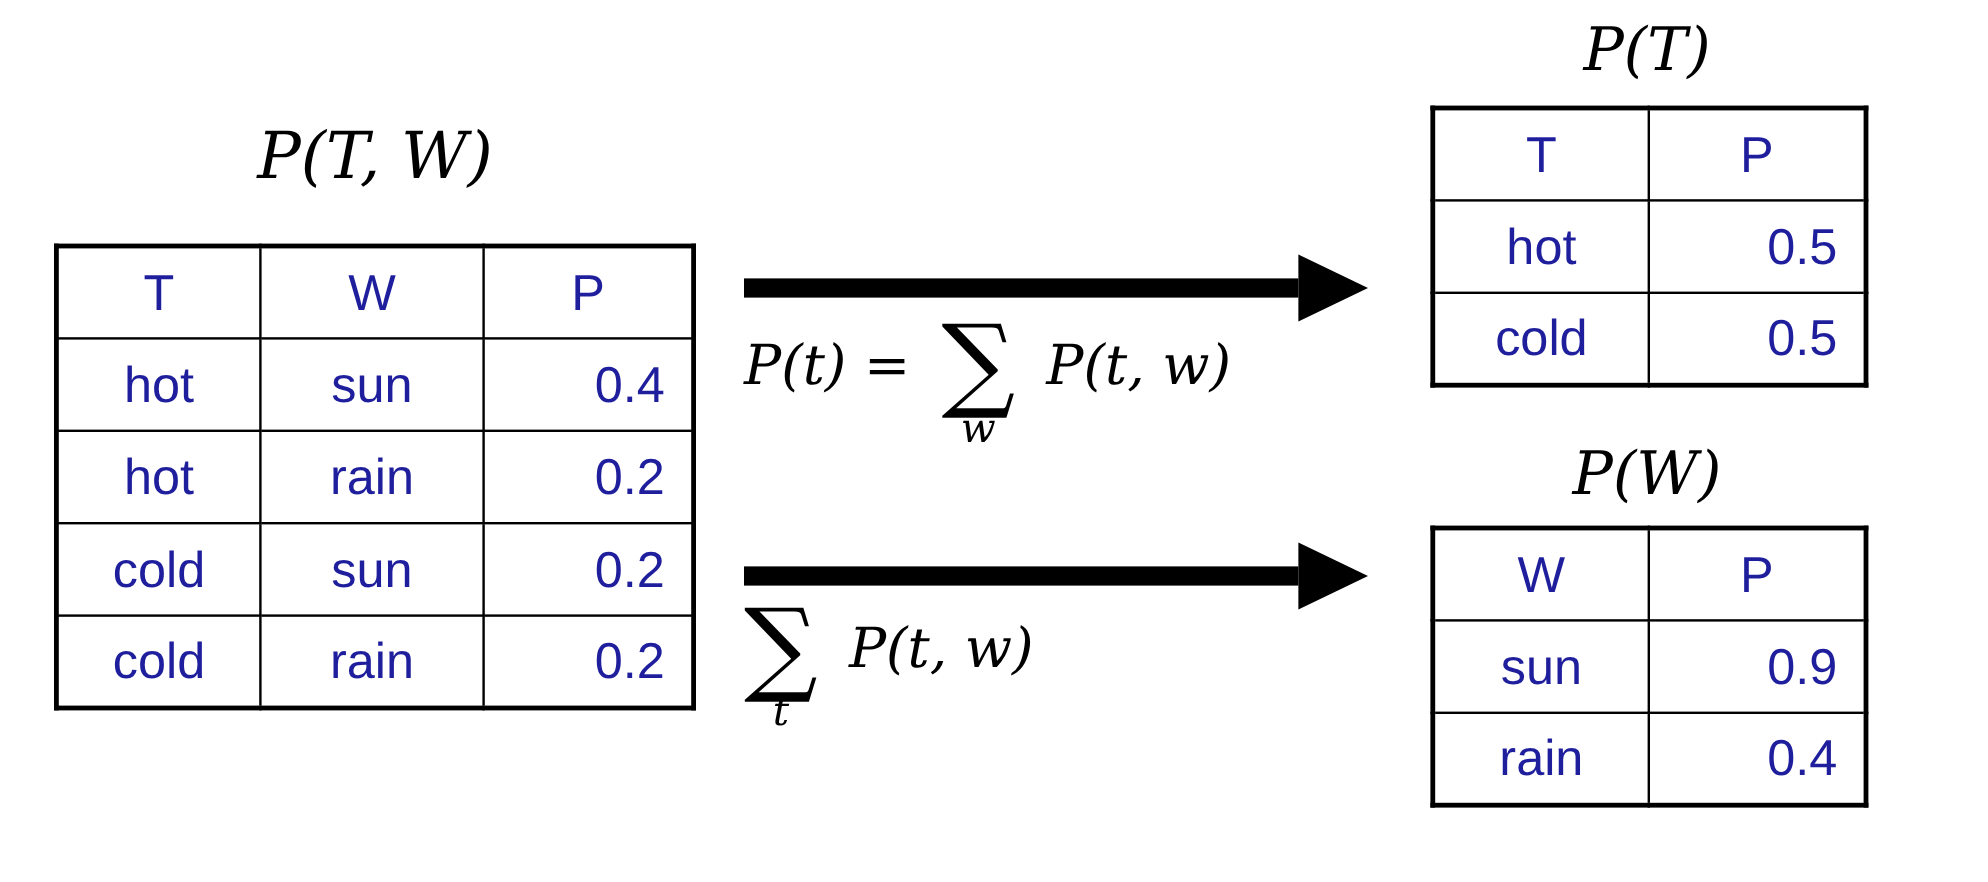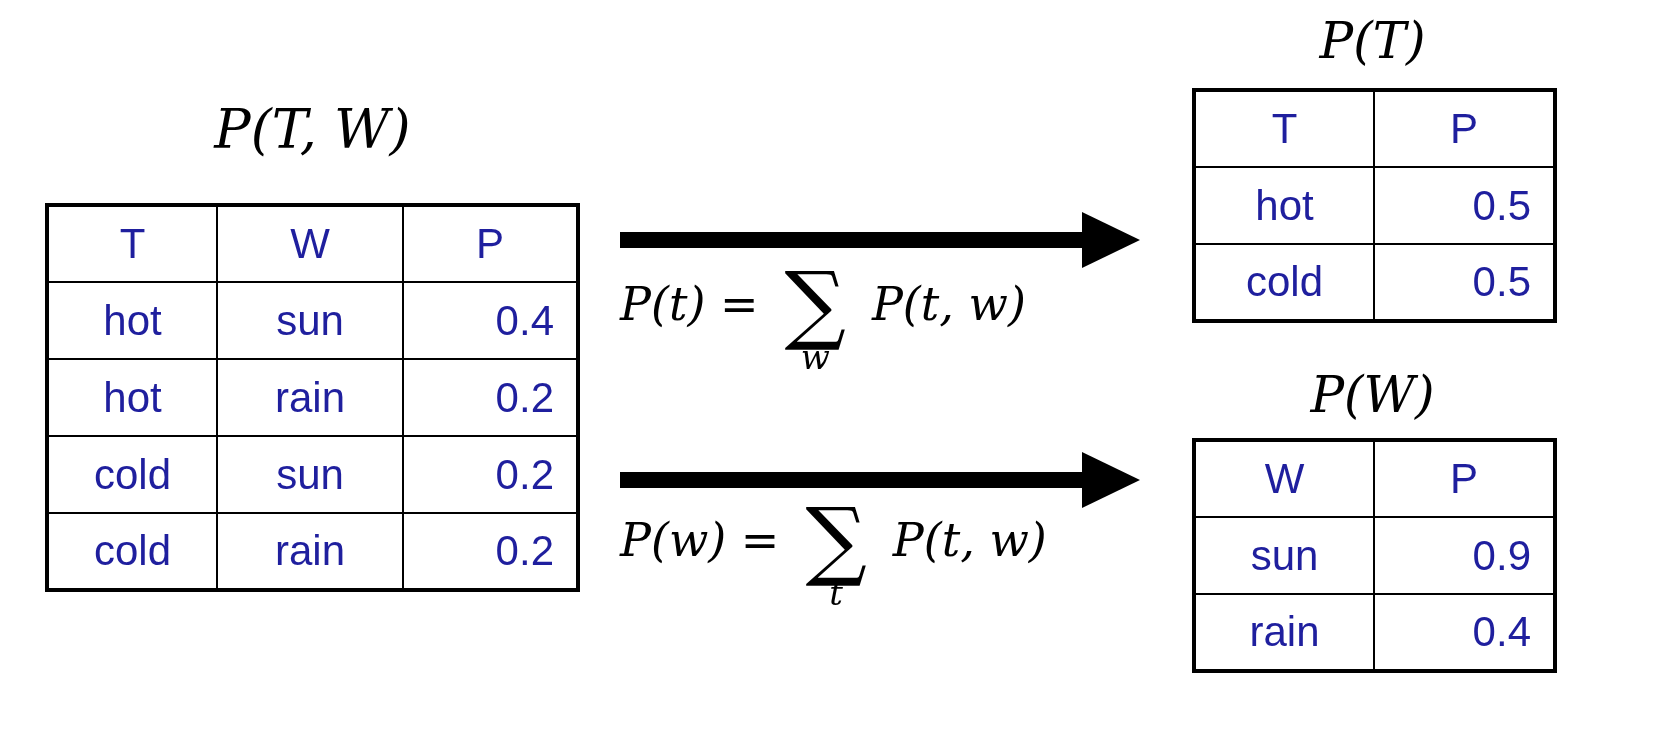--- a/index.html
+++ b/index.html
@@ -144,21 +144,20 @@
     </span>
     <span>P(t, w)</span>
   </div>
 
   <div class="arrow" style="left:620px; top:452px;">
     <div class="shaft" style="width:462px;"></div>
     <div class="head"></div>
   </div>
 
   <div class="formula" style="left:620px; top:498px; width:520px;">
-    <span>P(w) =</span>
     <span class="sum">
       <span class="sigma">∑</span>
       <span class="sumsub">t</span>
     </span>
     <span>P(t, w)</span>
   </div>
 
   <div class="math-title" style="left:1192px; top:2px; width:361px; font-size:50px;">P(T)</div>
 
   <table class="ptable" style="left:1192px; top:88px;">

